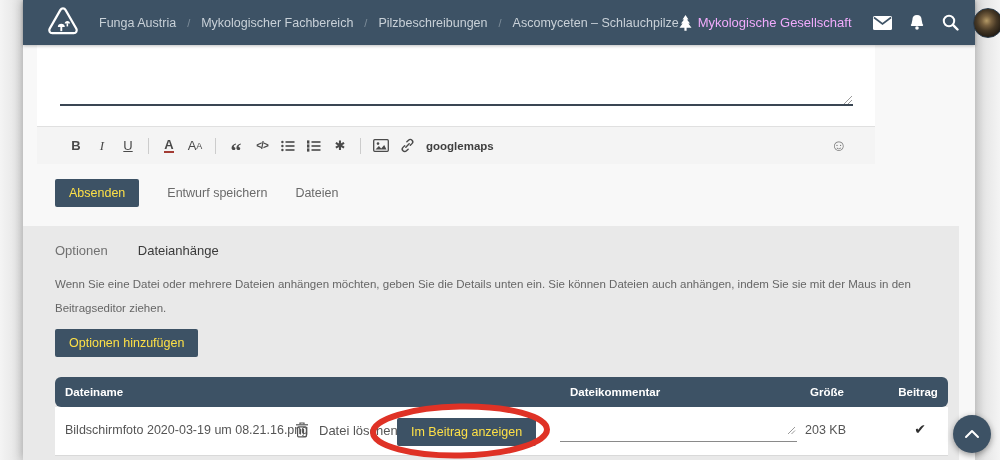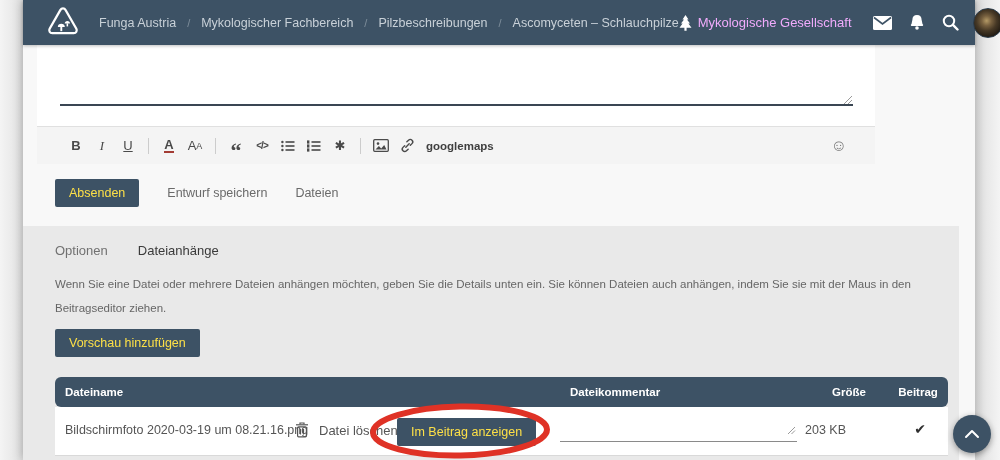--- a/index.html
+++ b/index.html
@@ -59,21 +59,21 @@
   .tab { color:#717171; margin-right:30px; cursor:pointer; }
   .tab.active { color:#3a3a3a; font-weight:normal; }
   .desc { position:absolute; left:32px; top:46px; width:915px; font-size:11.5px; line-height:24px; color:#666; }
   .add-btn { position:absolute; left:32px; top:103px; }
 
   .table { position:absolute; left:32px; top:151px; width:893px; }
   .thead { height:30px; background:#3d5265; display:flex; align-items:center; color:#fff;
     font-size:11.5px; font-weight:bold;border-radius:6px; }
   .th1 { width:505px; padding-left:10px; }
   .th2 { width:250px; padding-left:10px; }
-  .th3 { width:78px; text-align:center; }
+  .th3 { width:78px; }
   .th4 { flex:1; text-align:center; }
   .trow { height:49px; background:#fff; position:relative; border-bottom:1px solid #d9d9d9; }
   .fname { position:absolute; left:10px; top:16px; font-size:12.5px; color:#555; white-space:nowrap; }
   .trash { position:absolute; left:240px; top:15px; cursor:pointer; }
   .del { position:absolute; left:264px; top:16px; font-size:13px; color:#555; cursor:pointer; white-space:nowrap; }
   .showbtn { position:absolute; left:342px; top:11px; }
   .comment { position:absolute; left:505px; top:7px; width:237px; height:28px;
     border-bottom:1px solid #8a8a8a; cursor:text; }
   .resize-b { position:absolute; right:1px; bottom:2px; }
   .fsize { position:absolute; left:750px; width:90px; top:16px; text-align:left; font-size:12.5px; color:#555; }
@@ -216,21 +216,21 @@
       <span class="link-btn">Dateien</span>
     </div>
   </div>
 
   <div class="sec2">
     <div class="tabs">
       <span class="tab">Optionen</span>
       <span class="tab active">Dateianhänge</span>
     </div>
     <div class="desc">Wenn Sie eine Datei oder mehrere Dateien anhängen möchten, geben Sie die Details unten ein. Sie können Dateien auch anhängen, indem Sie sie mit der Maus in den Beitragseditor ziehen.</div>
-    <span class="btn add-btn">Vorschau hinzufügen</span>
+    <span class="btn add-btn">Optionen hinzufügen</span>
 
     <div class="table">
       <div class="thead">
         <span class="th1">Dateiname</span>
         <span class="th2">Dateikommentar</span>
         <span class="th3">Größe</span>
         <span class="th4">Beitrag</span>
       </div>
       <div class="trow">
         <span class="fname">Bildschirmfoto 2020-03-19 um 08.21.16.png</span>

